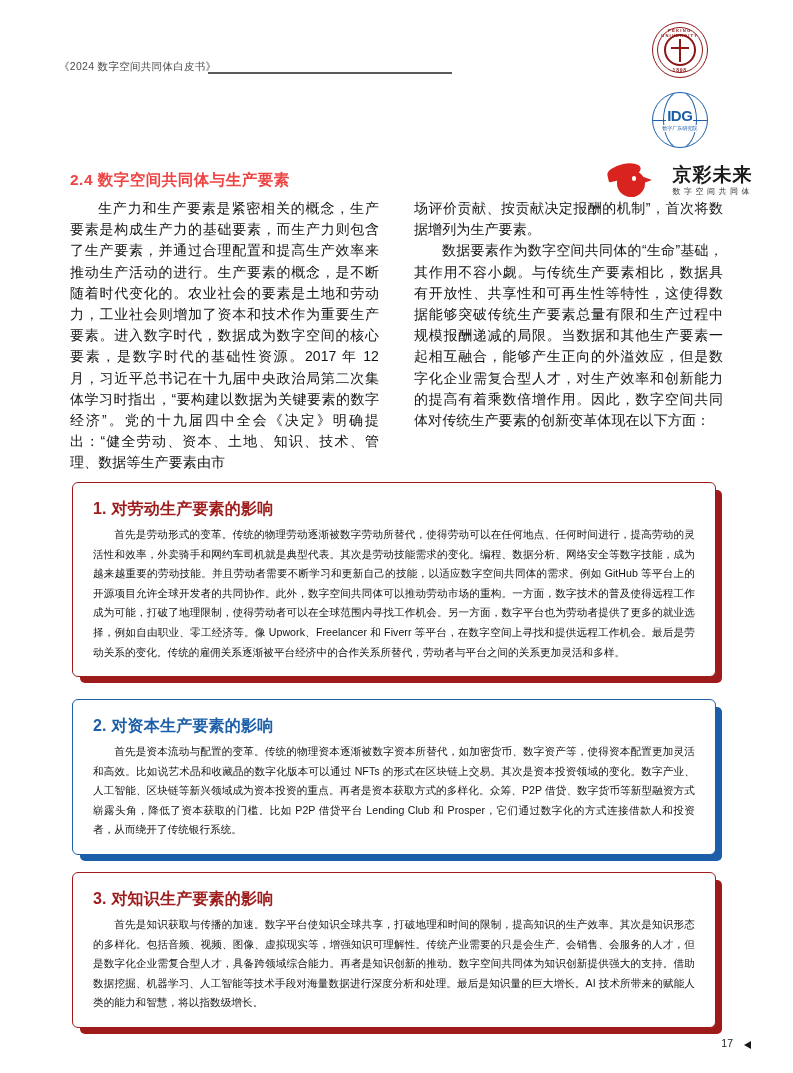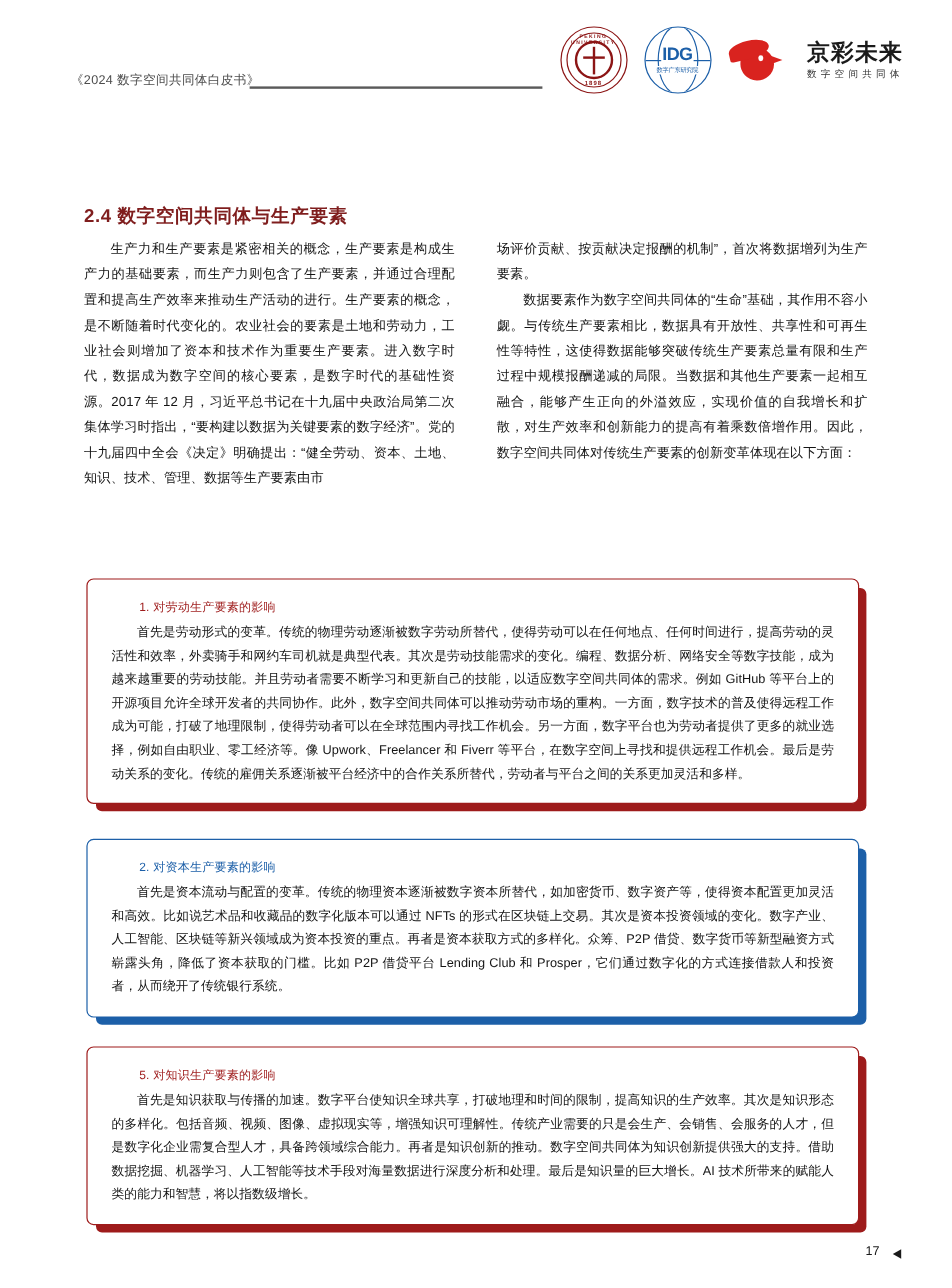--- a/index.html
+++ b/index.html
@@ -45,20 +45,21 @@
     height: 1.5px;
     background: #5a5a5a;
   }
   .logos {
     position: absolute;
     right: 40px;
     top: 22px;
     display: flex;
     align-items: center;
     gap: 14px;
+    flex-direction: column;
   }
 
   
   .logo-pku {
     position: relative;
     width: 56px;
     height: 56px;
     border-radius: 50%;
     border: 1.6px solid #8c1515;
     box-sizing: border-box;
@@ -220,38 +221,38 @@
     white-space: nowrap;
   }
 
   
   .section-heading {
     position: absolute;
     left: 70px;
     top: 170px;
     font-size: 15.5px;
     font-weight: bold;
-    color: #7f1d1d;
+    color: #ef4444;
     letter-spacing: 0.5px;
   }
 
   .columns {
     position: absolute;
     left: 70px;
     top: 198px;
     width: 653px;
     display: flex;
     gap: 35px;
   }
   .col {
     width: 309px;
   }
   .col p {
     margin: 0;
-    font-size: 11px;
+    font-size: 14px;
     line-height: 21.2px;
     color: #141414;
     text-align: justify;
     text-justify: inter-ideograph;
     letter-spacing: 0.1px;
   }
   .col p.indent { text-indent: 2em; }
 
   
   .box {
@@ -265,25 +266,24 @@
   }
   .box.red {
     border: 1.6px solid #9e1b1b;
     box-shadow: 7px 7px 0 -1px #9e1b1b;
   }
   .box.blue {
     border: 1.6px solid #1c5fa8;
     box-shadow: 7px 7px 0 -1px #1c5fa8;
   }
   .box-title {
-    font-size: 10px;
-    font-weight: normal;
+    font-size: 16px;
+    font-weight: bold;
     margin-bottom: 5px;
     letter-spacing: 0.2px;
-    margin-left: 23px;
   }
   .box.red .box-title { color: #9e1b1b; }
   .box.blue .box-title { color: #1c5fa8; }
   .box-body {
     font-size: 10.6px;
     line-height: 19.6px;
     color: #141414;
     text-align: justify;
     text-justify: inter-ideograph;
     text-indent: 2em;
@@ -357,36 +357,36 @@
   </div>
 
   <div class="section-heading">2.4 数字空间共同体与生产要素</div>
 
   <div class="columns">
     <div class="col">
       <p class="indent">生产力和生产要素是紧密相关的概念，生产要素是构成生产力的基础要素，而生产力则包含了生产要素，并通过合理配置和提高生产效率来推动生产活动的进行。生产要素的概念，是不断随着时代变化的。农业社会的要素是土地和劳动力，工业社会则增加了资本和技术作为重要生产要素。进入数字时代，数据成为数字空间的核心要素，是数字时代的基础性资源。2017 年 12 月，习近平总书记在十九届中央政治局第二次集体学习时指出，“要构建以数据为关键要素的数字经济”。党的十九届四中全会《决定》明确提出：“健全劳动、资本、土地、知识、技术、管理、数据等生产要素由市</p>
     </div>
     <div class="col">
       <p>场评价贡献、按贡献决定报酬的机制”，首次将数据增列为生产要素。</p>
-      <p class="indent">数据要素作为数字空间共同体的“生命”基础，其作用不容小觑。与传统生产要素相比，数据具有开放性、共享性和可再生性等特性，这使得数据能够突破传统生产要素总量有限和生产过程中规模报酬递减的局限。当数据和其他生产要素一起相互融合，能够产生正向的外溢效应，实现价值的自我增长和扩散，对生产效率和创新能力的提高有着乘数倍增作用。因此，数字空间共同体对传统生产要素的创新变革体现在以下方面：</p>
+      <p class="indent">数据要素作为数字空间共同体的“生命”基础，其作用不容小觑。与传统生产要素相比，数据具有开放性、共享性和可再生性等特性，这使得数据能够突破传统生产要素总量有限和生产过程中规模报酬递减的局限。当数据和其他生产要素一起相互融合，能够产生正向的外溢效应，但是数字化企业需复合型人才，对生产效率和创新能力的提高有着乘数倍增作用。因此，数字空间共同体对传统生产要素的创新变革体现在以下方面：</p>
     </div>
   </div>
 
   <div class="box red" id="box-1">
     <div class="box-title">1. 对劳动生产要素的影响</div>
     <div class="box-body">首先是劳动形式的变革。传统的物理劳动逐渐被数字劳动所替代，使得劳动可以在任何地点、任何时间进行，提高劳动的灵活性和效率，外卖骑手和网约车司机就是典型代表。其次是劳动技能需求的变化。编程、数据分析、网络安全等数字技能，成为越来越重要的劳动技能。并且劳动者需要不断学习和更新自己的技能，以适应数字空间共同体的需求。例如 GitHub 等平台上的开源项目允许全球开发者的共同协作。此外，数字空间共同体可以推动劳动市场的重构。一方面，数字技术的普及使得远程工作成为可能，打破了地理限制，使得劳动者可以在全球范围内寻找工作机会。另一方面，数字平台也为劳动者提供了更多的就业选择，例如自由职业、零工经济等。像 Upwork、Freelancer 和 Fiverr 等平台，在数字空间上寻找和提供远程工作机会。最后是劳动关系的变化。传统的雇佣关系逐渐被平台经济中的合作关系所替代，劳动者与平台之间的关系更加灵活和多样。</div>
   </div>
 
   <div class="box blue" id="box-2">
     <div class="box-title">2. 对资本生产要素的影响</div>
     <div class="box-body">首先是资本流动与配置的变革。传统的物理资本逐渐被数字资本所替代，如加密货币、数字资产等，使得资本配置更加灵活和高效。比如说艺术品和收藏品的数字化版本可以通过 NFTs 的形式在区块链上交易。其次是资本投资领域的变化。数字产业、人工智能、区块链等新兴领域成为资本投资的重点。再者是资本获取方式的多样化。众筹、P2P 借贷、数字货币等新型融资方式崭露头角，降低了资本获取的门槛。比如 P2P 借贷平台 Lending Club 和 Prosper，它们通过数字化的方式连接借款人和投资者，从而绕开了传统银行系统。</div>
   </div>
 
   <div class="box red" id="box-3">
-    <div class="box-title">5. 对知识生产要素的影响</div>
+    <div class="box-title">3. 对知识生产要素的影响</div>
     <div class="box-body">首先是知识获取与传播的加速。数字平台使知识全球共享，打破地理和时间的限制，提高知识的生产效率。其次是知识形态的多样化。包括音频、视频、图像、虚拟现实等，增强知识可理解性。传统产业需要的只是会生产、会销售、会服务的人才，但是数字化企业需复合型人才，具备跨领域综合能力。再者是知识创新的推动。数字空间共同体为知识创新提供强大的支持。借助数据挖掘、机器学习、人工智能等技术手段对海量数据进行深度分析和处理。最后是知识量的巨大增长。AI 技术所带来的赋能人类的能力和智慧，将以指数级增长。</div>
   </div>
 
   <div class="footer">
     <span class="page-number">17</span>
     <span class="page-marker"></span>
   </div>
 
 </div>
 

